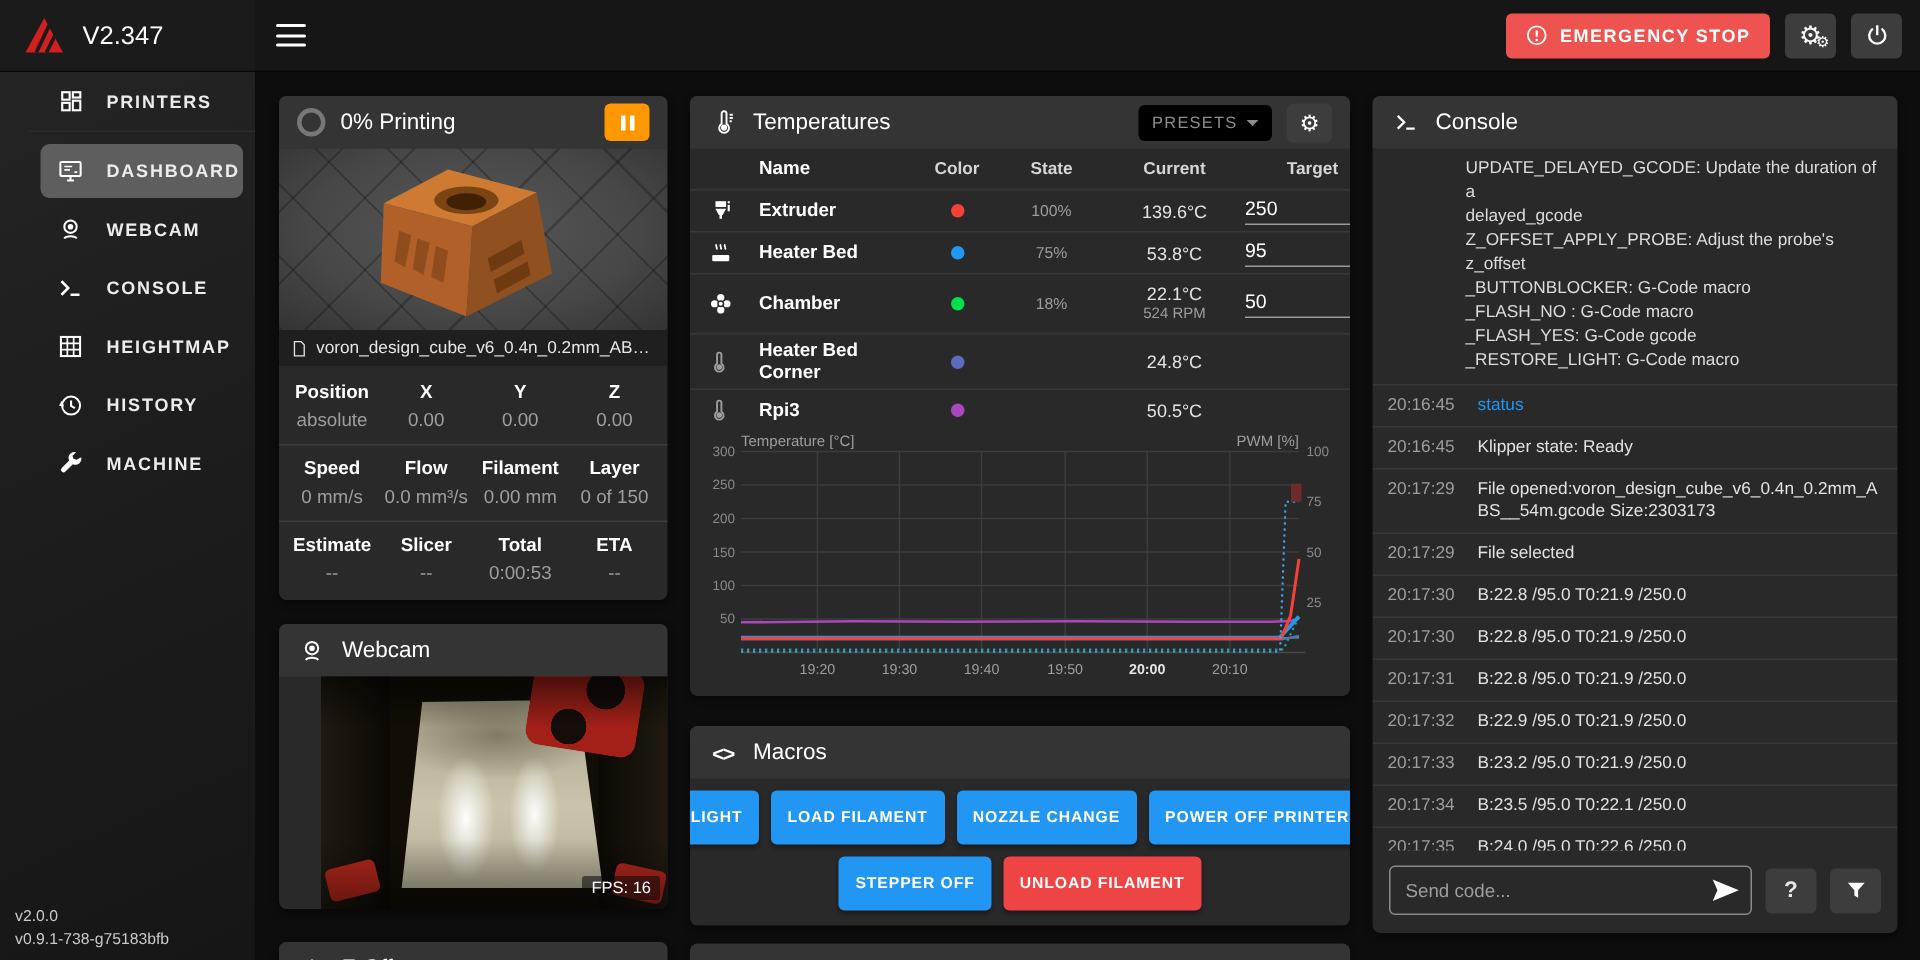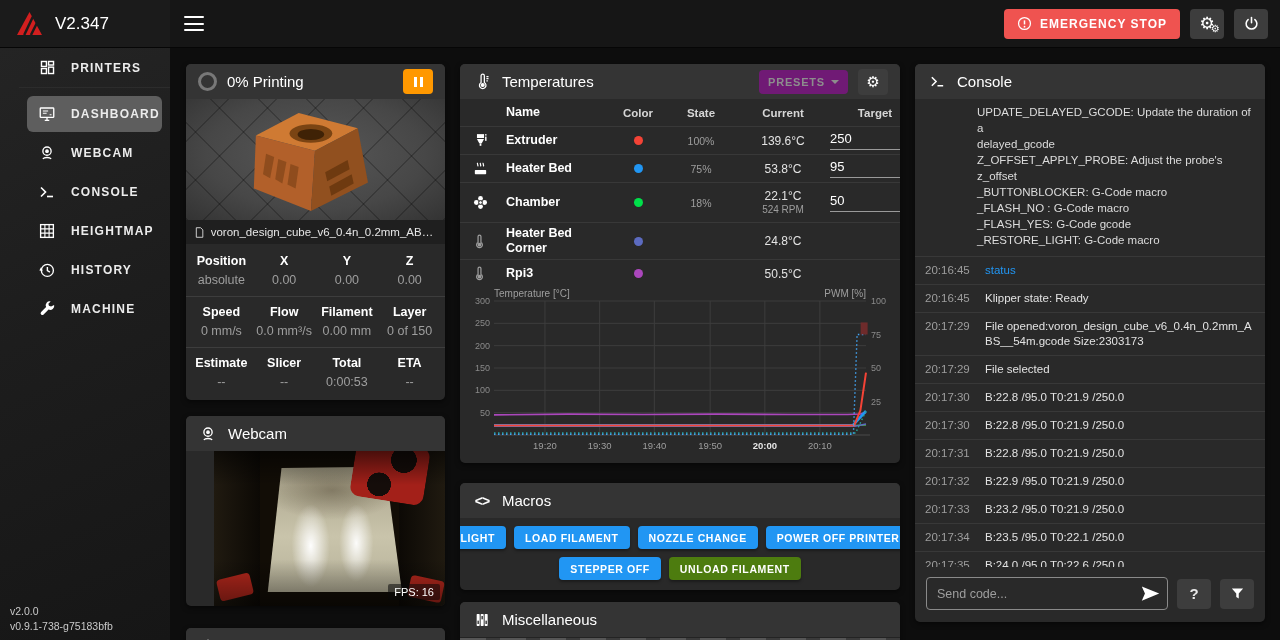--- a/index.html
+++ b/index.html
@@ -89,22 +89,22 @@
                      radial-gradient(circle 12px at 38% 74%, #150d0a 98%, transparent); }
   .cam .clip { position:absolute; width:34px; height:22px; background:#b3271c; border-radius:4px; }
   .cam .clip.bl { left:4px; bottom:8px; transform:rotate(-14deg); }
   .cam .clip.br { right:2px; bottom:6px; transform:rotate(12deg); }
   .cam .shade { position:absolute; inset:0; background:
       linear-gradient(180deg, rgba(0,0,0,.55) 0%, rgba(0,0,0,0) 22%, rgba(0,0,0,0) 70%, rgba(0,0,0,.45) 100%); }
   .fps-badge { position:absolute; right:5px; bottom:6px; background:rgba(10,10,10,.55); color:#fff;
     font-size:11px; padding:2px 6px; border-radius:2px; }
 
   
-  .presets-btn { background:#701a75; border:none; border-radius:4px; height:24px; padding:0 9px;
-    color:#8d8d8d; font-size:11px; font-weight:bold; letter-spacing:.8px; display:flex; align-items:center; gap:6px; cursor:default; font-family:inherit; }
+  .presets-btn { background:#000000; border:none; border-radius:4px; height:24px; padding:0 9px;
+    color:#8d8d8d; font-size:11px; font-weight:normal; letter-spacing:.8px; display:flex; align-items:center; gap:6px; cursor:default; font-family:inherit; }
   .caret { width:0; height:0; border-left:4px solid transparent; border-right:4px solid transparent; border-top:4px solid #8d8d8d; }
   .small-icon-btn { width:30px; height:26px; background:#3d3d3d; border:none; border-radius:4px;
     color:#fff; font-size:15px; display:flex; align-items:center; justify-content:center; cursor:pointer; }
   .temp-table { font-size:12px; }
   .t-row { display:flex; align-items:center; padding:0 12px; border-top:1px solid #383838; }
   .t-head { border-top:none; height:27px; color:#d6d6d6; font-weight:bold; font-size:11.5px; }
   .tc-icon { flex:0 0 34px; display:flex; align-items:center; color:#fff; }
   .tc-name { flex:1 1 auto; min-width:104px; font-weight:bold; font-size:12.5px; color:#fff; line-height:15px; }
   .tc-color { flex:0 0 56px; display:flex; justify-content:center; }
   .tc-state { flex:0 0 70px; text-align:center; font-size:10.5px; color:#9e9e9e; }
@@ -113,21 +113,21 @@
   .tc-target { flex:0 0 90px; }
   .dot { width:9px; height:9px; border-radius:50%; }
   .target-sel { display:flex; align-items:flex-end; justify-content:space-between;
     border-bottom:1px solid #9a9a9a; padding-bottom:3px; cursor:pointer; }
   .target-sel .val { font-size:13px; color:#fff; }
   .chart-wrap { padding:2px 8px 0 8px; }
 
   
   .macro-body { padding:8px 10px 10px; display:flex; flex-direction:column; gap:8px; }
   .macro-row { display:flex; justify-content:center; gap:8px; flex-wrap:nowrap; }
-  .macro-btn { background:#2196f3; color:#fff; border:none; border-radius:4px; height:23px;
+  .macro-btn { background:#2196f3; color:#fff; border:none; border-radius:4px; height:36px;
     padding:0 11px; font-size:10.5px; font-weight:bold; letter-spacing:.6px; cursor:pointer;
     box-shadow:0 2px 3px rgba(0,0,0,.35); font-family:inherit; white-space:nowrap; }
 
   .misc-sliver { height:9px; border-top:1px solid #1f1f1f;
     background:repeating-linear-gradient(90deg,#7c7c7c 0 26px, #4a4a4a 26px 40px); opacity:.55; }
 
   
   .console-panel { display:flex; flex-direction:column; height:558px; }
   .console-log { flex:1; overflow:hidden; }
   .help-block { padding:5px 10px 8px 62px; font-size:11.5px; line-height:16px; color:#dcdcdc; }
@@ -576,21 +576,21 @@
         </div>
         <div class="macro-body" id="macro-body">
             <div class="macro-row">
               <button class="macro-btn" style="background: rgb(33, 150, 243);">LIGHT</button>
               <button class="macro-btn" style="background: rgb(33, 150, 243);">LOAD FILAMENT</button>
               <button class="macro-btn" style="background: rgb(33, 150, 243);">NOZZLE CHANGE</button>
               <button class="macro-btn" style="background: rgb(33, 150, 243);">POWER OFF PRINTER</button>
             </div>
             <div class="macro-row">
               <button class="macro-btn" style="background: rgb(33, 150, 243);">STEPPER OFF</button>
-              <button class="macro-btn" style="background: #4d7c0f;">UNLOAD FILAMENT</button>
+              <button class="macro-btn" style="background: #ef4444;">UNLOAD FILAMENT</button>
             </div>
           </div>
       </section>
 
       <section class="panel">
         <div class="panel-header">
           <span class="ph-icon">
             <svg width="16" height="16" viewBox="0 0 24 24">
               <rect x="4" y="3" width="4.5" height="18" rx="1" fill="#fff"></rect>
               <rect x="10" y="3" width="4.5" height="18" rx="1" fill="#fff"></rect>

